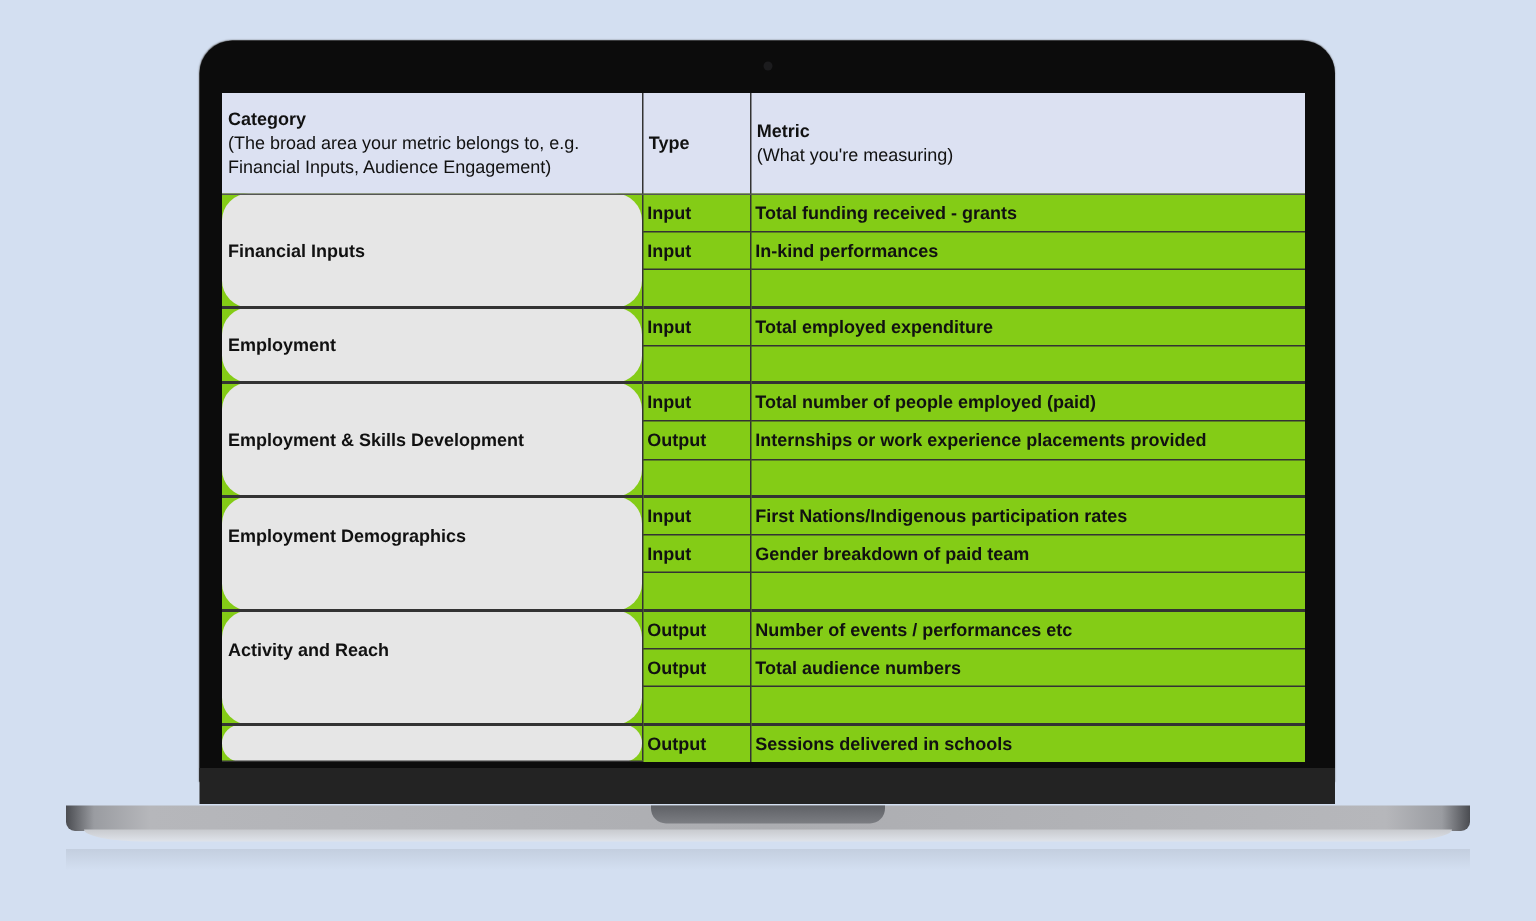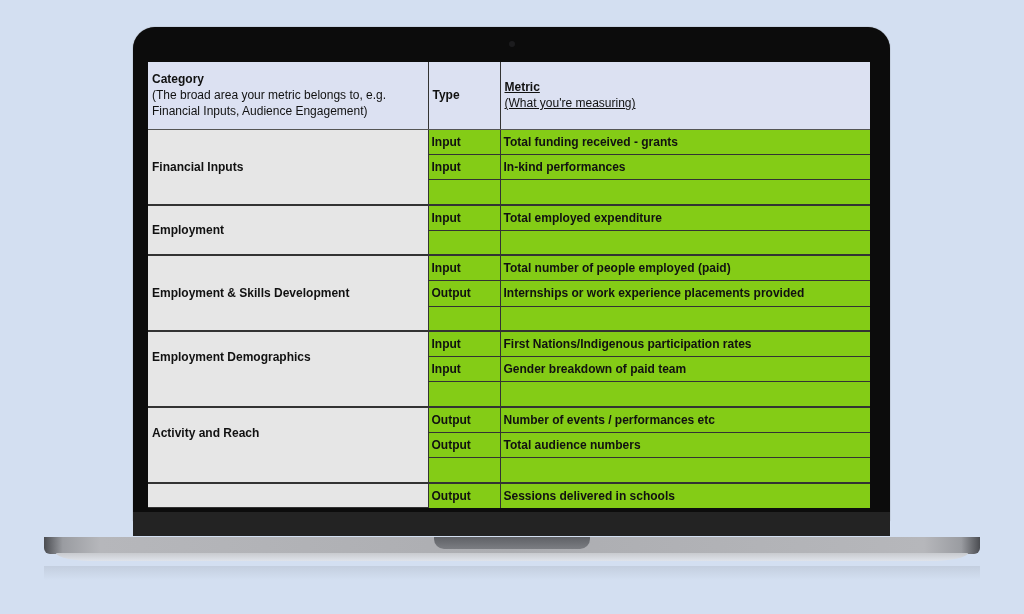--- a/index.html
+++ b/index.html
@@ -56,31 +56,32 @@
     }
     table.metrics col.c1 { width: 280px; }
     table.metrics col.c2 { width: 72px; }
     table.metrics col.c3 { width: 370px; }
     table.metrics th {
       background: #dce1f2; text-align: left; vertical-align: middle;
       font-weight: normal; height: 67px; padding: 0 4px;
       border-right: 1px solid #333; border-bottom: 1px solid #555;
       line-height: 16px;
     }
-    table.metrics th:last-child { border-right: none; text-decoration: underline; }
+    table.metrics th:last-child { border-right: none; }
     table.metrics th .h-title { font-weight: bold; display: block; }
     table.metrics th.type-h { font-weight: bold; }
     table.metrics td {
       height: 25.3px; padding: 0 3px; border-bottom: 1px solid #333;
       border-right: 1px solid #333; white-space: nowrap; vertical-align: middle; font-weight: bold;
     }
     table.metrics td:last-child { border-right: none; margin-left: 20px; }
     table.metrics td.cat {
       background: #e6e6e6; font-weight: bold; padding-left: 4px;
       border-bottom: 2px solid #333;
+      border-radius: 18px;
     }
     table.metrics tr.group-end td { border-bottom: 2px solid #333; }
   </style>
 </head>
 <body>
 
 <div class="stage">
   <div class="bezel"></div>
   <div class="camera"></div>
 

